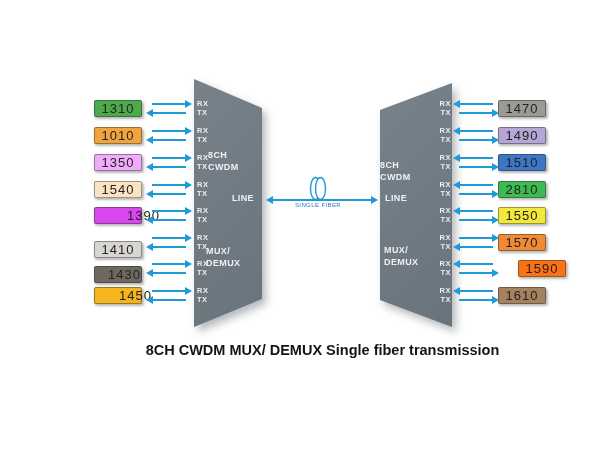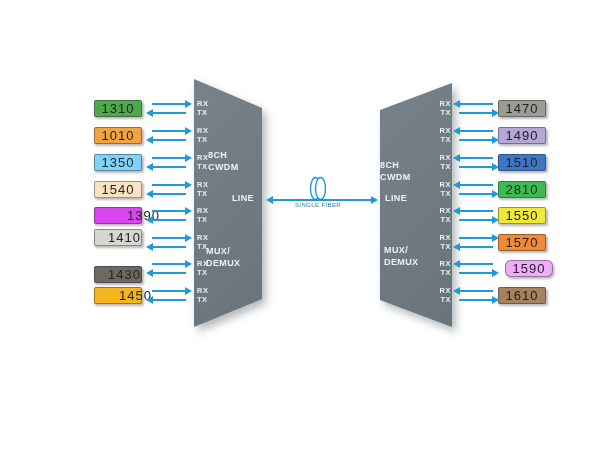--- a/index.html
+++ b/index.html
@@ -82,46 +82,47 @@
     </div>
   </div>
 
   <div class="fiber-line" style="left:272px;top:199px;width:100px;"></div>
   <svg class="fiber-loop" style="left:306px;top:175px;" width="24" height="27" viewBox="0 0 24 27">
     <ellipse cx="9.5" cy="13.5" rx="5" ry="11" fill="#ffffff" stroke="#1f9ad6" stroke-width="1.4"></ellipse>
     <ellipse cx="14.5" cy="13.5" rx="5" ry="11" fill="#ffffff" stroke="#1f9ad6" stroke-width="1.4"></ellipse>
   </svg>
   <div class="fiber-label" style="left:289px;top:202px;width:58px;">SINGLE FIBER</div>
 
+  <div class="caption" style="left:110px;top:341px;width:425px;">8CH CWDM MUX/ DEMUX Single fiber transmission</div>
 <div class="wl-box" style="left: 94px; top: 99.5px; background: rgb(76, 170, 76);">1310</div>
     <div class="arrow arrow-right" style="left: 152px; top: 103px; width: 34px;"></div>
     <div class="arrow arrow-left" style="left: 152px; top: 112px; width: 34px;"></div>
     <div class="port" style="left: 197px; top: 98.5px; width: 16px; text-align: left;">RX</div>
     <div class="port" style="left: 197px; top: 107.5px; width: 16px; text-align: left;">TX</div>
     <div class="wl-box" style="left: 94px; top: 126.5px; background: rgb(240, 163, 63);">1010</div>
     <div class="arrow arrow-right" style="left: 152px; top: 130px; width: 34px;"></div>
     <div class="arrow arrow-left" style="left: 152px; top: 139px; width: 34px;"></div>
     <div class="port" style="left: 197px; top: 125.5px; width: 16px; text-align: left;">RX</div>
     <div class="port" style="left: 197px; top: 134.5px; width: 16px; text-align: left;">TX</div>
-    <div class="wl-box" style="left: 94px; top: 153.5px; background: #7dd3fc;">1350</div>
+    <div class="wl-box" style="left: 94px; top: 153.5px; background: #f0abfc;">1350</div>
     <div class="arrow arrow-right" style="left: 152px; top: 157px; width: 34px;"></div>
     <div class="arrow arrow-left" style="left: 152px; top: 166px; width: 34px;"></div>
     <div class="port" style="left: 197px; top: 152.5px; width: 16px; text-align: left;">RX</div>
     <div class="port" style="left: 197px; top: 161.5px; width: 16px; text-align: left;">TX</div>
     <div class="wl-box" style="left: 94px; top: 180.5px; background: rgb(250, 227, 195);">1540</div>
     <div class="arrow arrow-right" style="left: 152px; top: 184px; width: 34px;"></div>
     <div class="arrow arrow-left" style="left: 152px; top: 193px; width: 34px;"></div>
     <div class="port" style="left: 197px; top: 179.5px; width: 16px; text-align: left;">RX</div>
     <div class="port" style="left: 197px; top: 188.5px; width: 16px; text-align: left;">TX</div>
     <div class="wl-box" style="left: 94px; top: 206.5px; background: #d946ef; padding-left: 32px;">1390</div>
     <div class="arrow arrow-right" style="left: 152px; top: 210px; width: 34px;"></div>
     <div class="arrow arrow-left" style="left: 152px; top: 219px; width: 34px;"></div>
     <div class="port" style="left: 197px; top: 205.5px; width: 16px; text-align: left;">RX</div>
     <div class="port" style="left: 197px; top: 214.5px; width: 16px; text-align: left;">TX</div>
-    <div class="wl-box" style="left: 94px; top: 229px; background: rgb(216, 214, 208); text-align: right;">1410</div>
+    <div class="wl-box" style="left: 94px; top: 241px; background: rgb(216, 214, 208);">1410</div>
     <div class="arrow arrow-right" style="left: 152px; top: 237px; width: 34px;"></div>
     <div class="arrow arrow-left" style="left: 152px; top: 246px; width: 34px;"></div>
     <div class="port" style="left: 197px; top: 232.5px; width: 16px; text-align: left;">RX</div>
     <div class="port" style="left: 197px; top: 241.5px; width: 16px; text-align: left;">TX</div>
     <div class="wl-box" style="left: 94px; top: 266px; background: rgb(110, 105, 95); text-align: right;">1430</div>
     <div class="arrow arrow-right" style="left: 152px; top: 263px; width: 34px;"></div>
     <div class="arrow arrow-left" style="left: 152px; top: 272px; width: 34px;"></div>
     <div class="port" style="left: 197px; top: 258.5px; width: 16px; text-align: left;">RX</div>
     <div class="port" style="left: 197px; top: 267.5px; width: 16px; text-align: left;">TX</div>
     <div class="wl-box" style="left: 94px; top: 286.5px; background: rgb(244, 181, 30); padding-left: 24px;">1450</div>
@@ -152,21 +153,21 @@
     <div class="wl-box" style="left: 498px; top: 206.5px; background: rgb(241, 233, 58);">1550</div>
     <div class="arrow arrow-left" style="left: 459px; top: 210px; width: 34px;"></div>
     <div class="arrow arrow-right" style="left: 459px; top: 219px; width: 34px;"></div>
     <div class="port" style="left: 433px; top: 205.5px; width: 18px; text-align: right;">RX</div>
     <div class="port" style="left: 433px; top: 214.5px; width: 18px; text-align: right;">TX</div>
     <div class="wl-box" style="left: 498px; top: 233.5px; background: rgb(240, 138, 54);">1570</div>
     <div class="arrow arrow-right" style="left: 459px; top: 237px; width: 34px;"></div>
     <div class="arrow arrow-left" style="left: 459px; top: 246px; width: 34px;"></div>
     <div class="port" style="left: 433px; top: 232.5px; width: 18px; text-align: right;">RX</div>
     <div class="port" style="left: 433px; top: 241.5px; width: 18px; text-align: right;">TX</div>
-    <div class="wl-box" style="left: 505px; top: 259.5px; background: #f0abfc; border-radius: 6px;">1590</div>
+    <div class="wl-box" style="left: 518px; top: 259.5px; background: #f97316;">1590</div>
     <div class="arrow arrow-left" style="left: 459px; top: 263px; width: 34px;"></div>
     <div class="arrow arrow-right" style="left: 459px; top: 272px; width: 34px;"></div>
     <div class="port" style="left: 433px; top: 258.5px; width: 18px; text-align: right;">RX</div>
     <div class="port" style="left: 433px; top: 267.5px; width: 18px; text-align: right;">TX</div>
     <div class="wl-box" style="left: 498px; top: 286.5px; background: rgb(164, 129, 95);">1610</div>
     <div class="arrow arrow-left" style="left: 459px; top: 290px; width: 34px;"></div>
     <div class="arrow arrow-right" style="left: 459px; top: 299px; width: 34px;"></div>
     <div class="port" style="left: 433px; top: 285.5px; width: 18px; text-align: right;">RX</div>
     <div class="port" style="left: 433px; top: 294.5px; width: 18px; text-align: right;">TX</div>
   </div>

